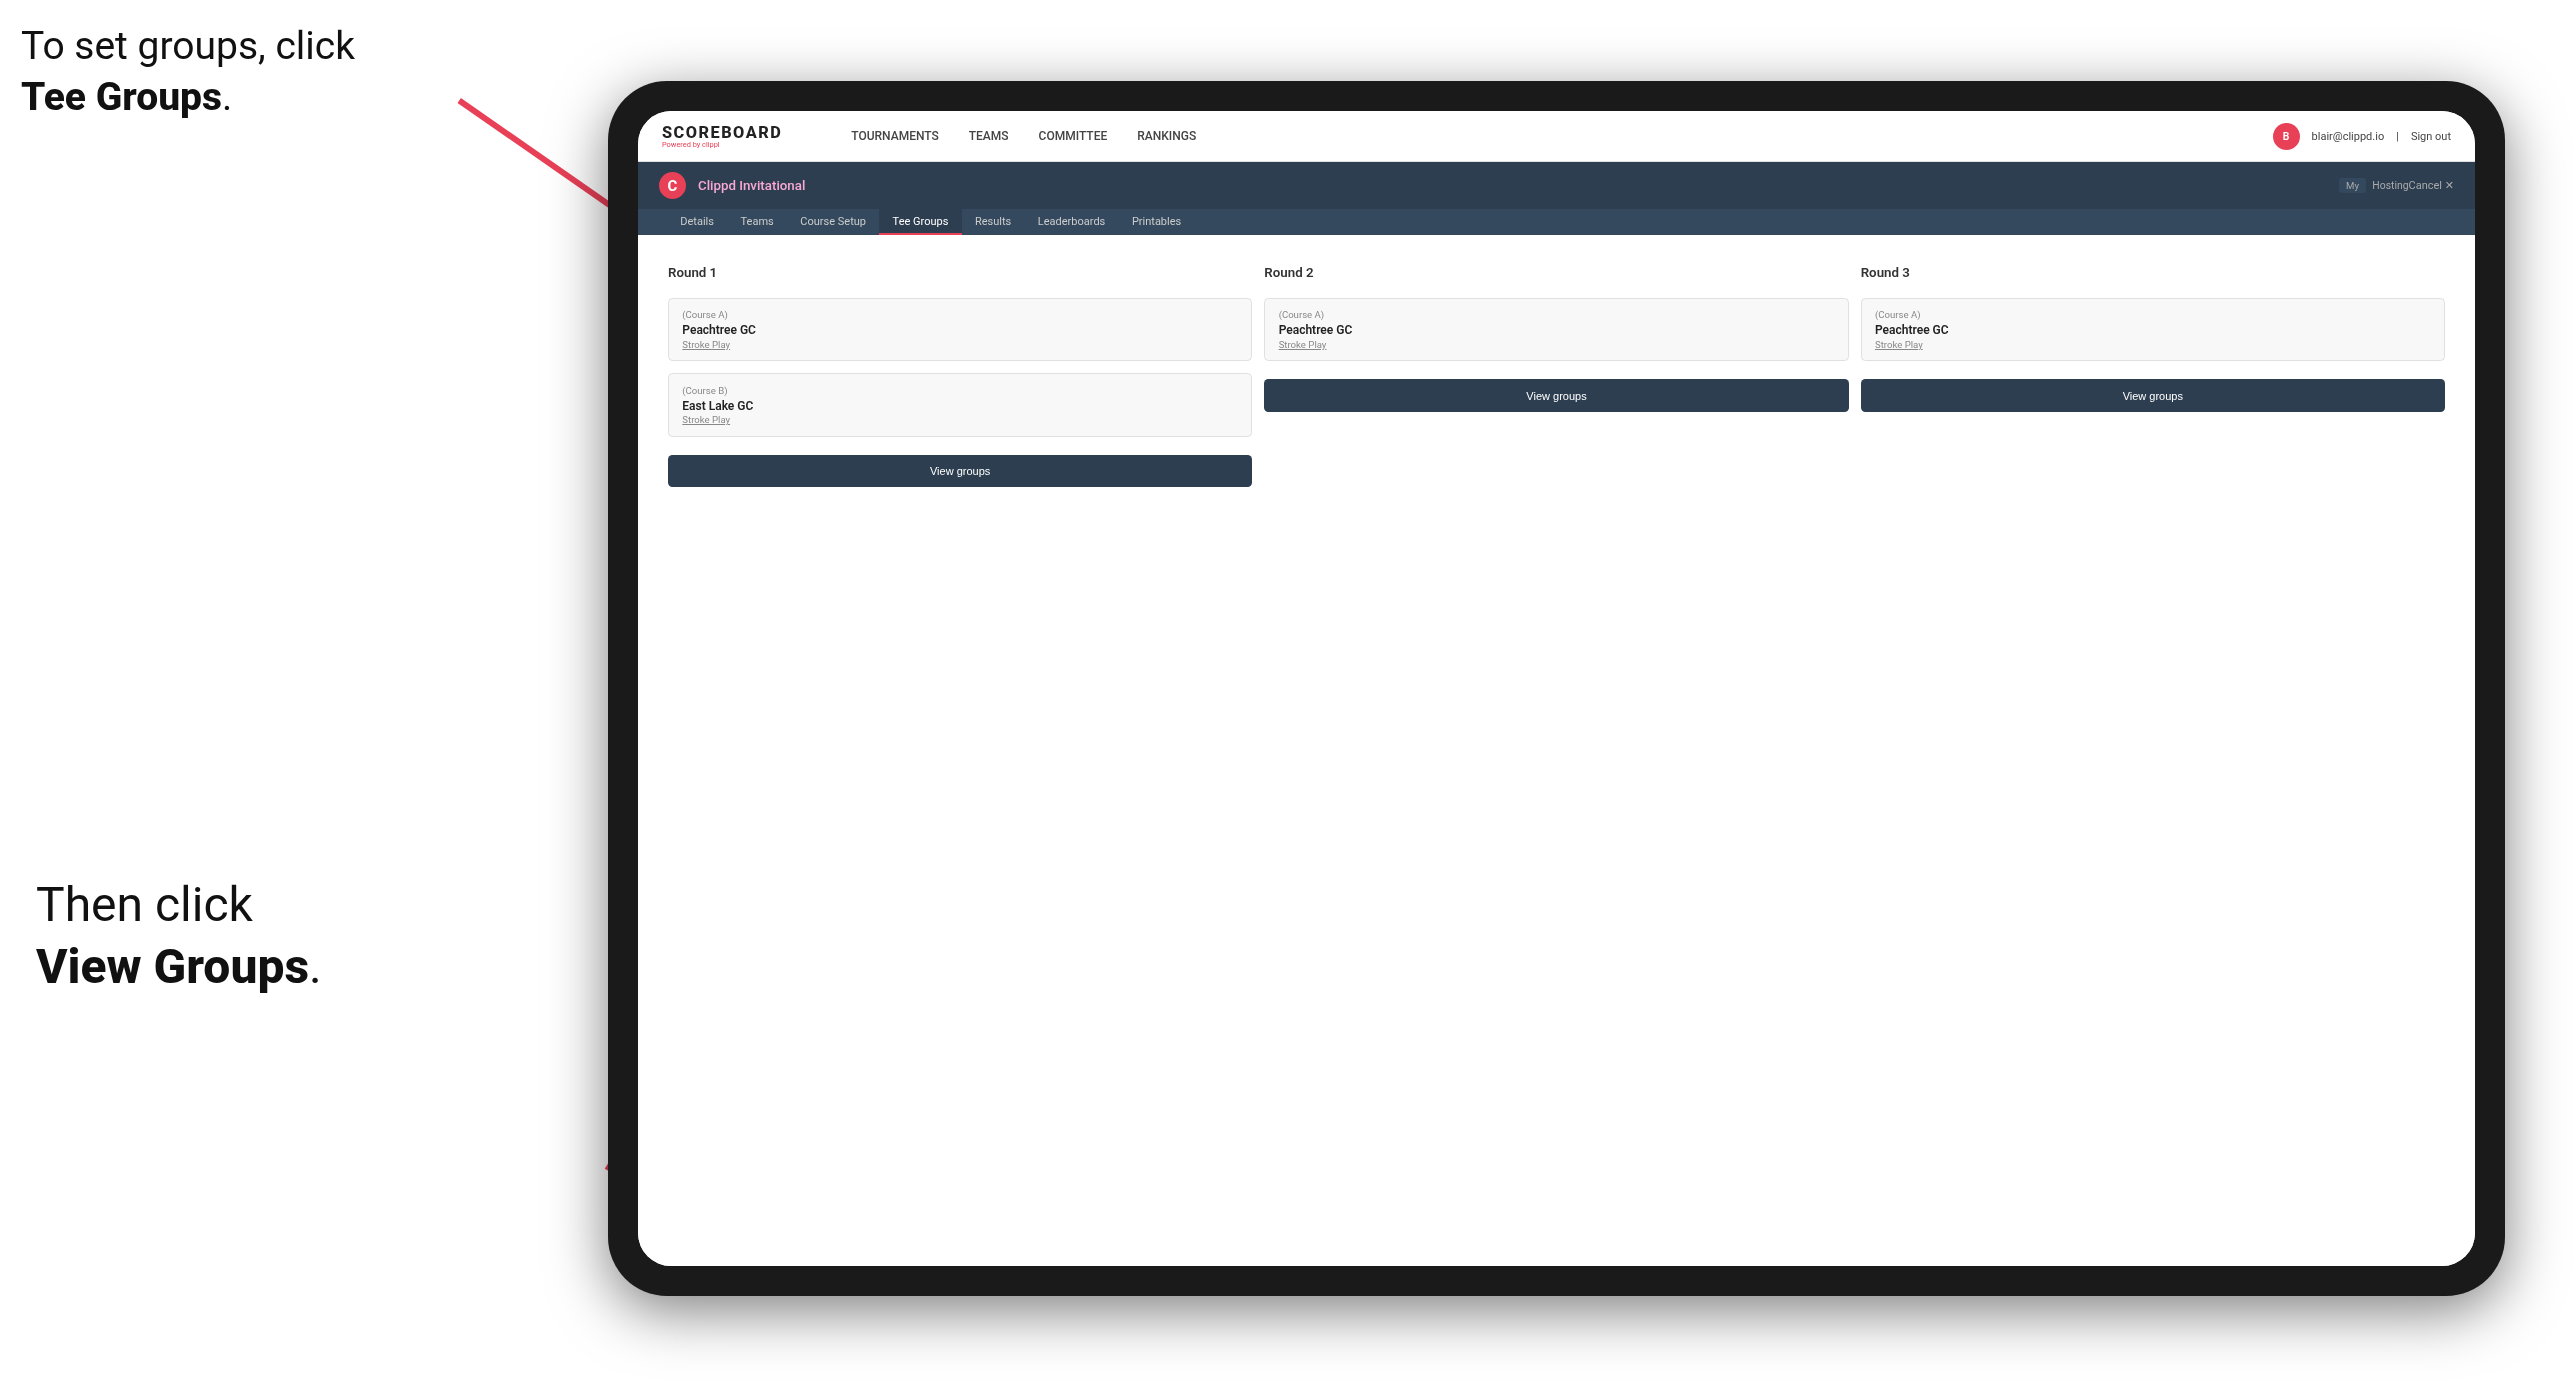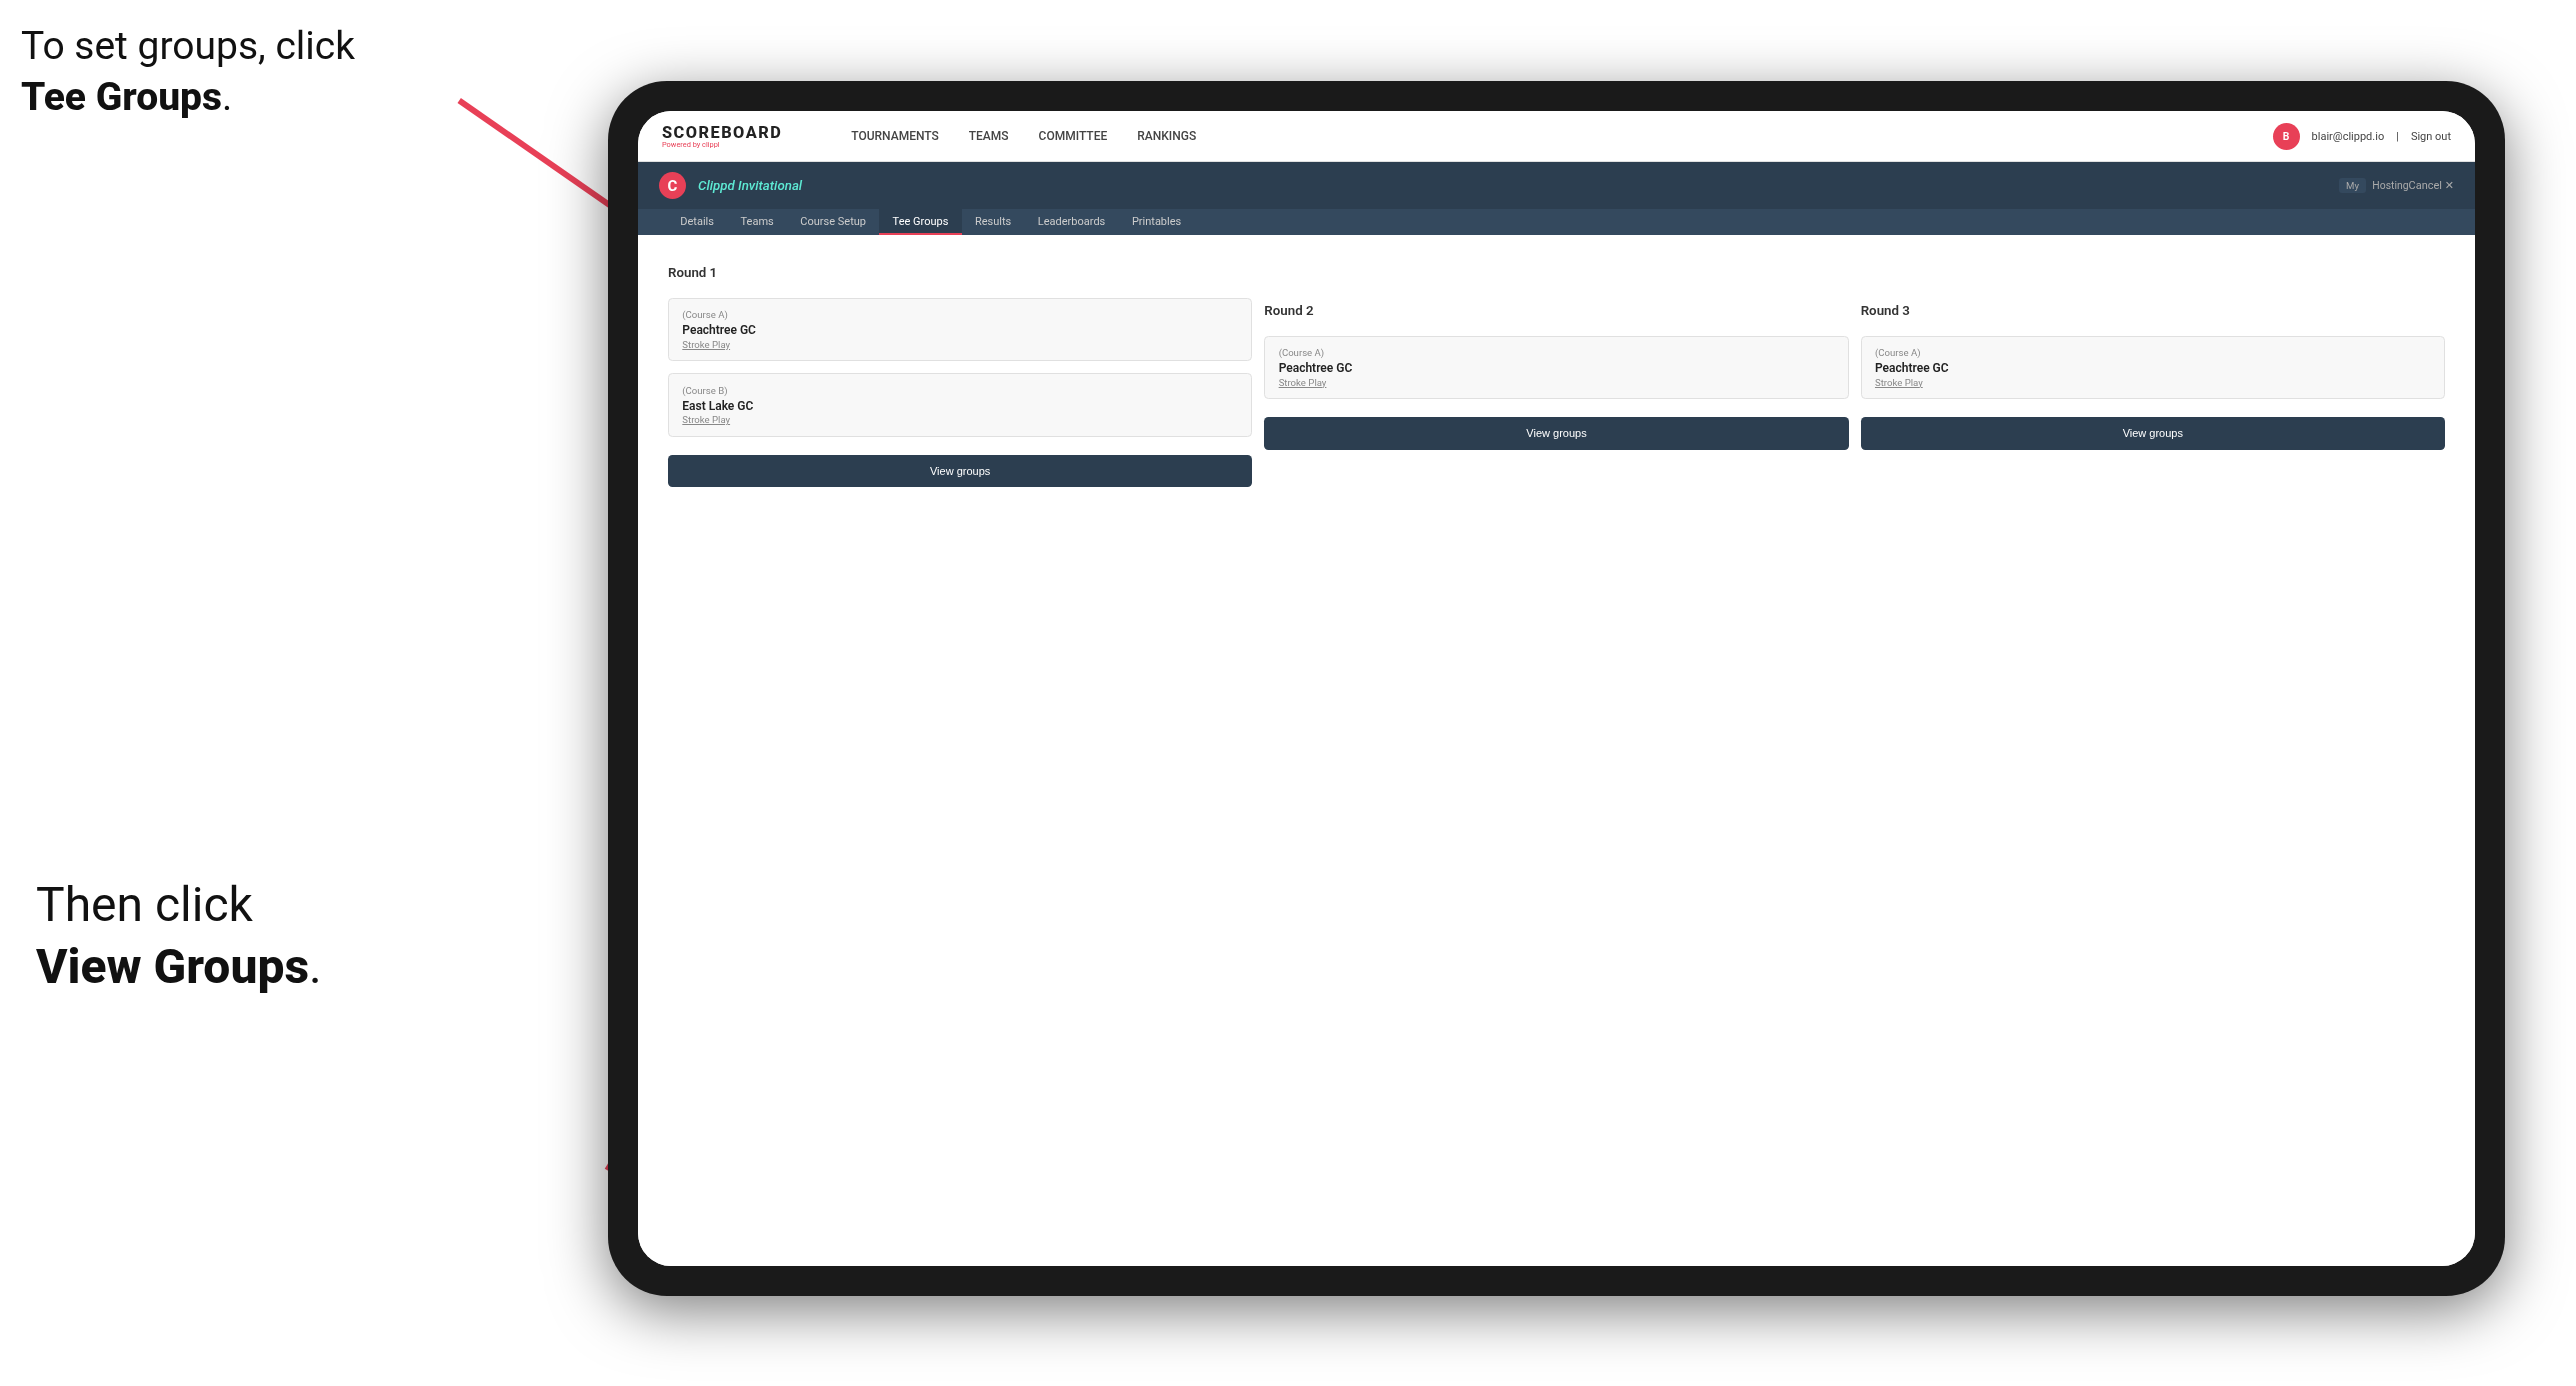--- a/index.html
+++ b/index.html
@@ -146,25 +146,24 @@
       align-items: center;
       justify-content: center;
       color: white;
       font-size: 15px;
       font-weight: 700;
       margin-right: 12px;
       flex-shrink: 0;
     }
 
     .sub-nav-title {
-      color: #5eead4;
+      color: #f9a8d4;
       font-size: 13.3px;
       font-weight: 500;
       flex: 1;
-      font-style: italic;
     }
 
     .sub-nav-badge {
       background: #34495e;
       color: #aaa;
       font-size: 9.6px;
       padding: 2.2px 7.4px;
       border-radius: 3px;
       margin-left: 6px;
     }
@@ -214,21 +213,20 @@
       flex: 1;
       background: #ffffff;
       padding: 30px;
       overflow: auto;
     }
 
     
     .rounds-container {
       display: flex;
       gap: 12px;
-      align-items: center;
     }
 
     .round-column {
       flex: 1;
       display: flex;
       flex-direction: column;
       gap: 12px;
     }
 
     .round-title {

